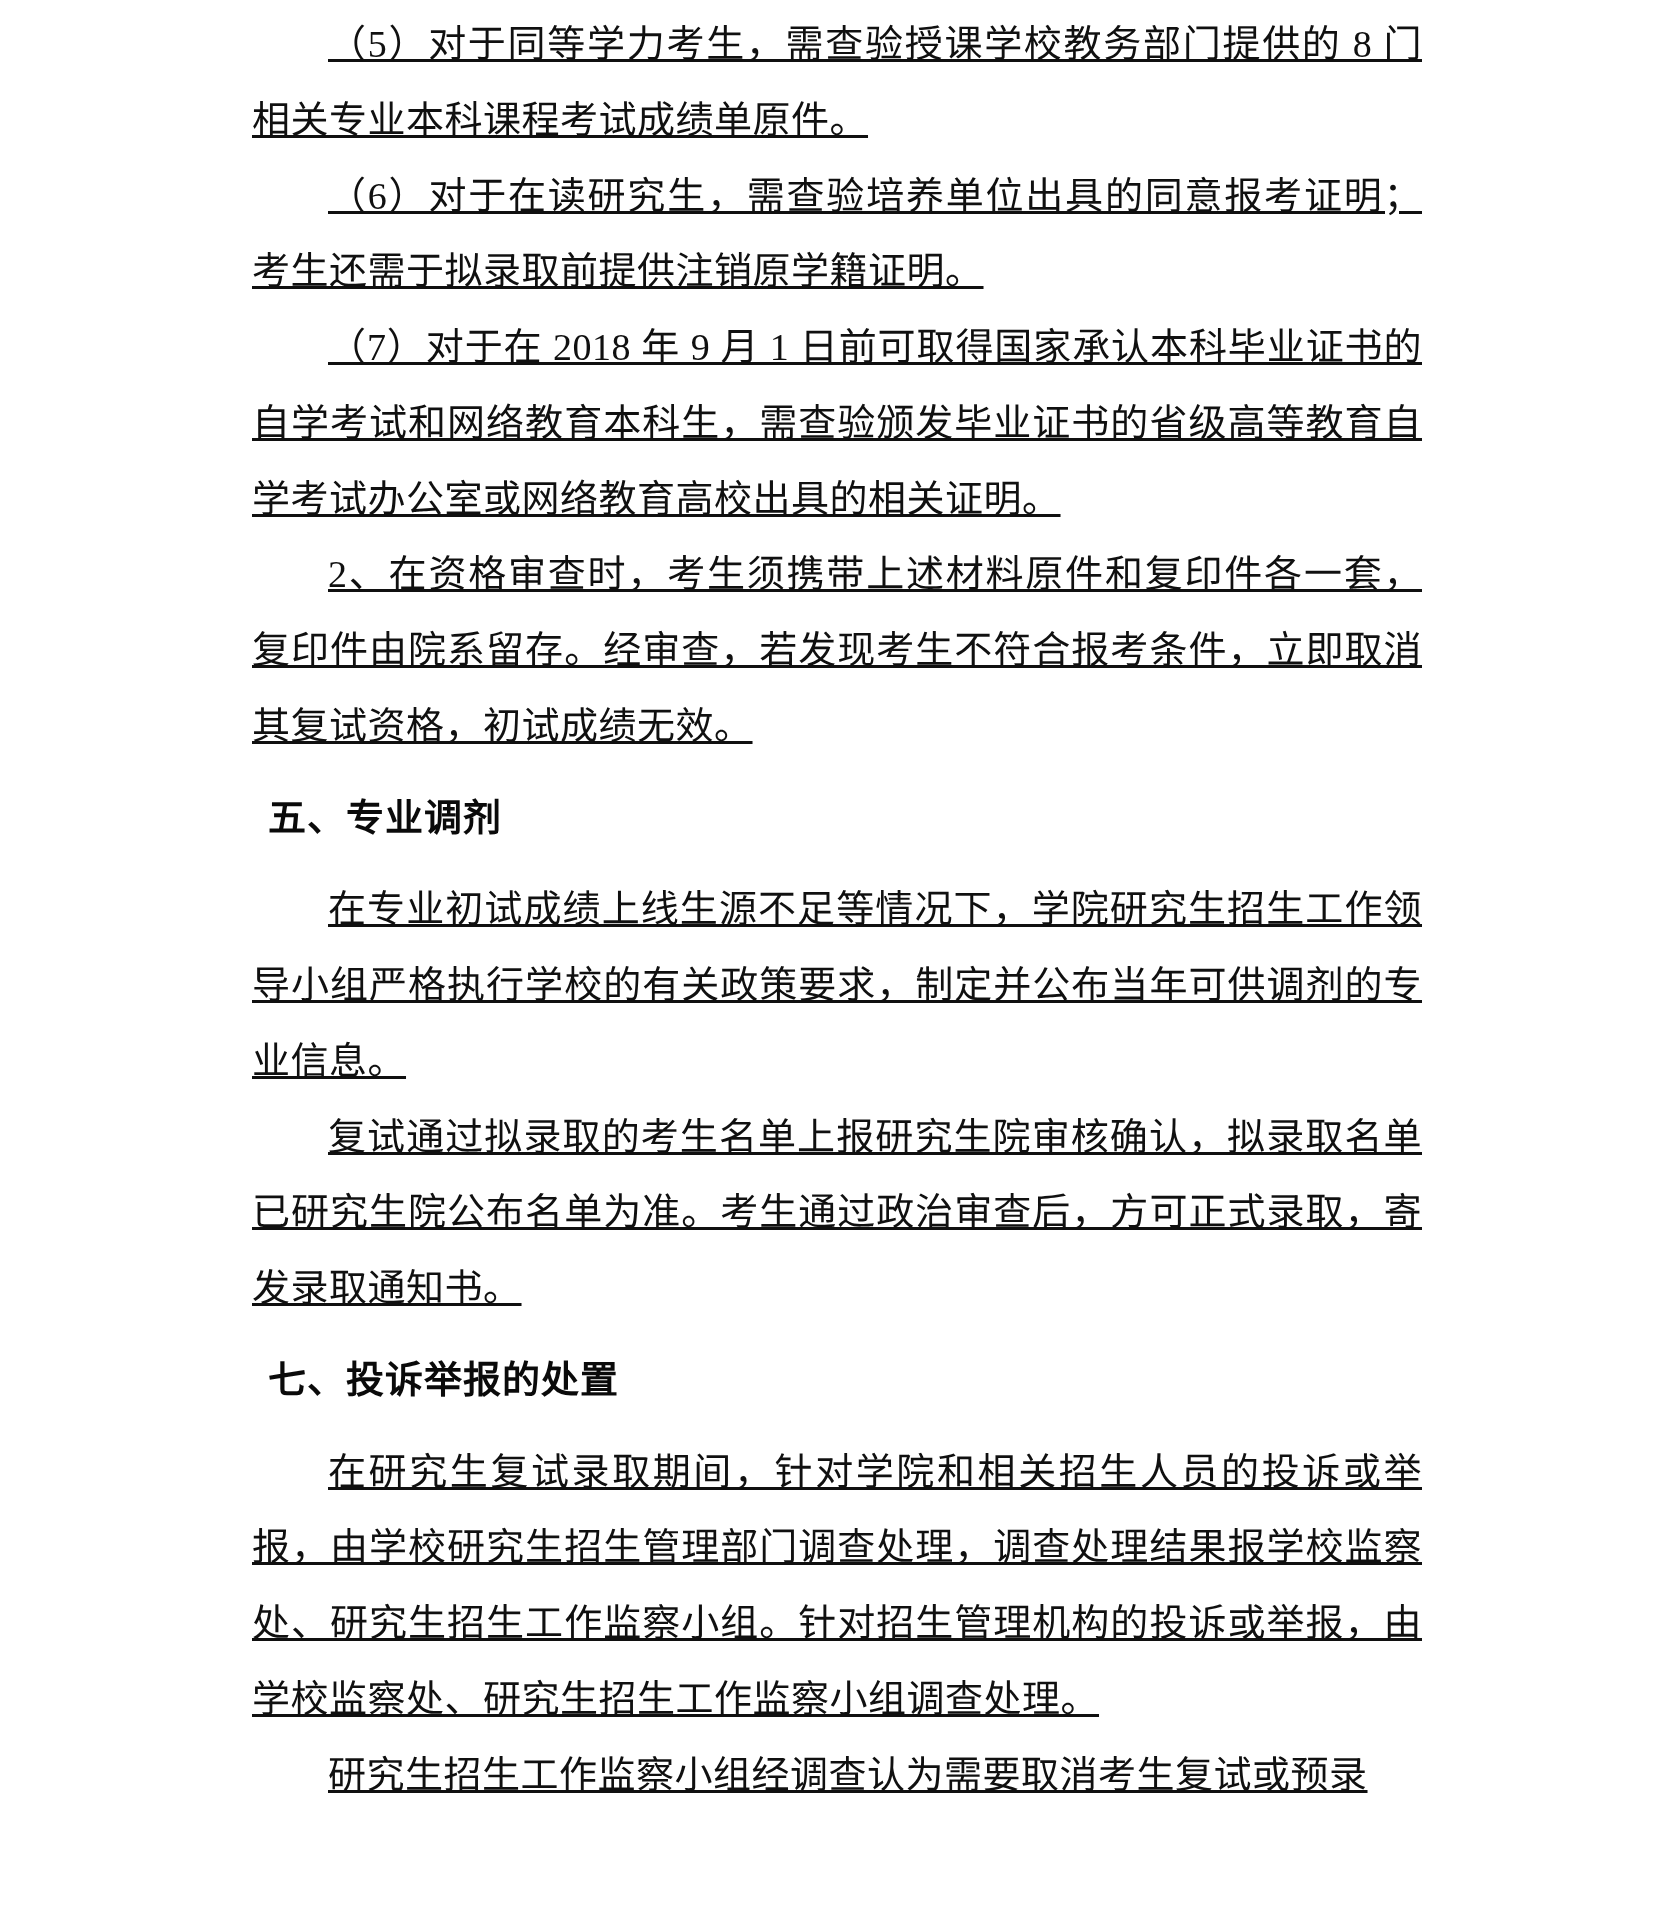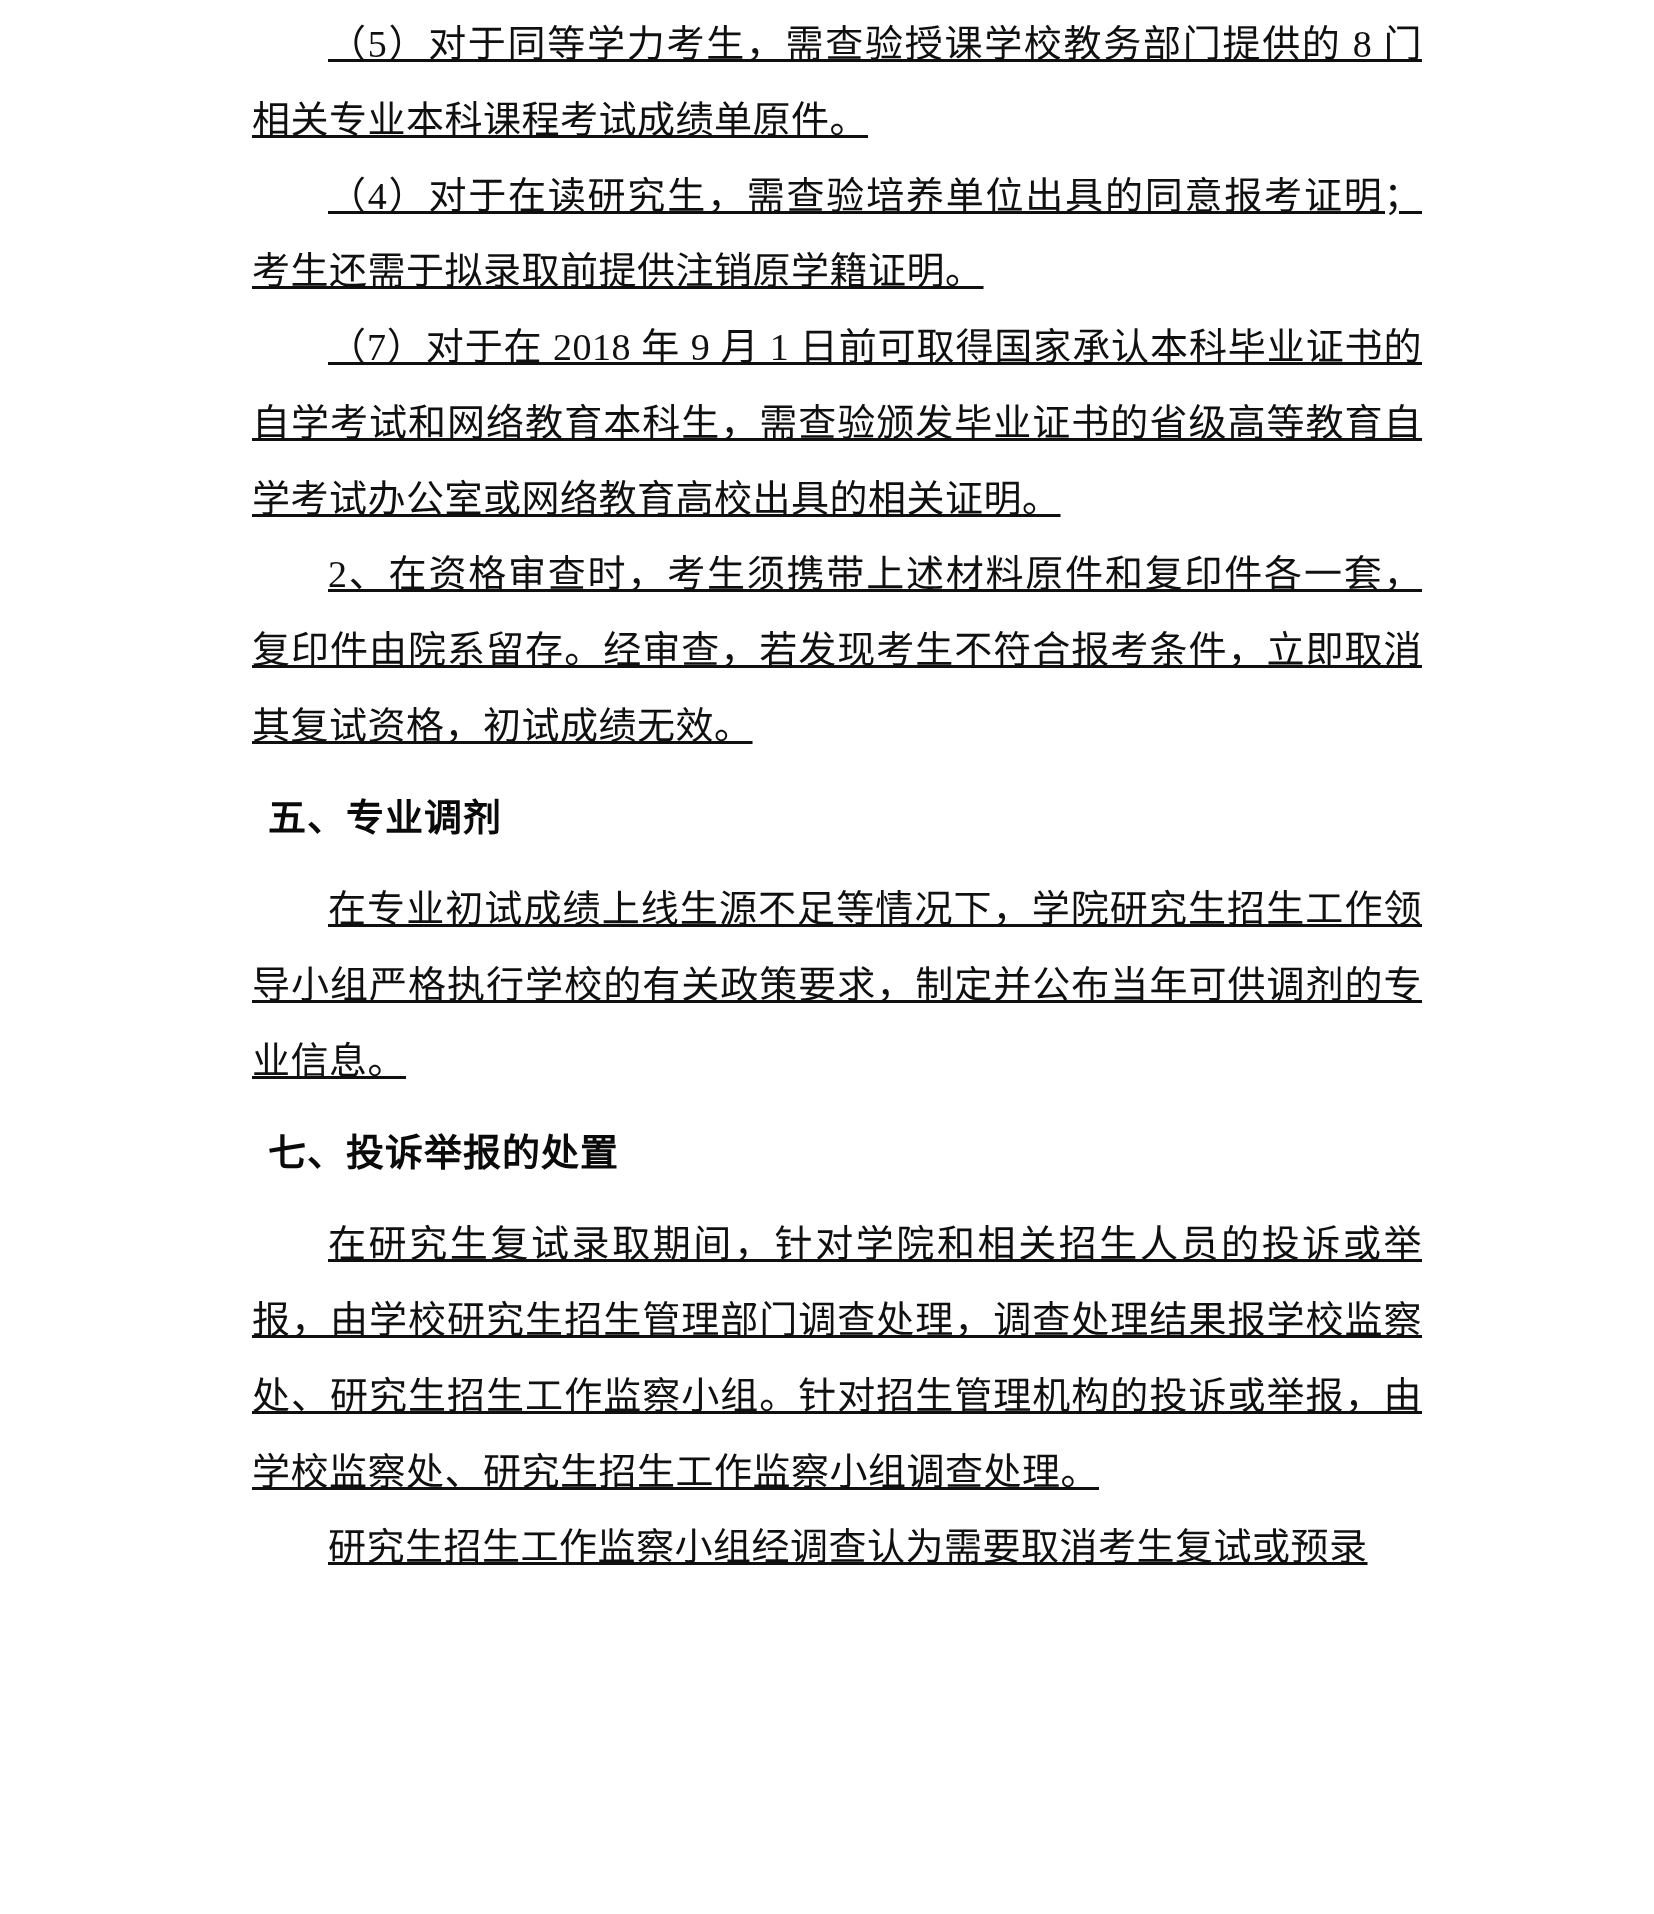--- a/index.html
+++ b/index.html
@@ -41,21 +41,22 @@
       font-family: "Liberation Sans", "DejaVu Sans", sans-serif;
       color: #0a0a0a;
       letter-spacing: 1px;
     }
   </style>
 </head>
 <body>
 
 <div class="doc">
   <p class="para">（5）对于同等学力考生，需查验授课学校教务部门提供的 8 门相关专业本科课程考试成绩单原件。</p>
-  <p class="para">（4）对于在读研究生，需查验培养单位出具的同意报考证明；考生还需于拟录取前提供注销原学籍证明。</p>
+  <p class="para">（6）对于在读研究生，需查验培养单位出具的同意报考证明；考生还需于拟录取前提供注销原学籍证明。</p>
   <p class="para">（7）对于在 2018 年 9 月 1 日前可取得国家承认本科毕业证书的自学考试和网络教育本科生，需查验颁发毕业证书的省级高等教育自学考试办公室或网络教育高校出具的相关证明。</p>
   <p class="para">2、在资格审查时，考生须携带上述材料原件和复印件各一套，复印件由院系留存。经审查，若发现考生不符合报考条件，立即取消其复试资格，初试成绩无效。</p>
   <h2 class="heading">五、专业调剂</h2>
   <p class="para">在专业初试成绩上线生源不足等情况下，学院研究生招生工作领导小组严格执行学校的有关政策要求，制定并公布当年可供调剂的专业信息。</p>
+  <p class="para">复试通过拟录取的考生名单上报研究生院审核确认，拟录取名单已研究生院公布名单为准。考生通过政治审查后，方可正式录取，寄发录取通知书。</p>
   <h2 class="heading">七、投诉举报的处置</h2>
   <p class="para">在研究生复试录取期间，针对学院和相关招生人员的投诉或举报，由学校研究生招生管理部门调查处理，调查处理结果报学校监察处、研究生招生工作监察小组。针对招生管理机构的投诉或举报，由学校监察处、研究生招生工作监察小组调查处理。</p>
   <p class="para">研究生招生工作监察小组经调查认为需要取消考生复试或预录</p>
 </div>
 
 </body></html>

